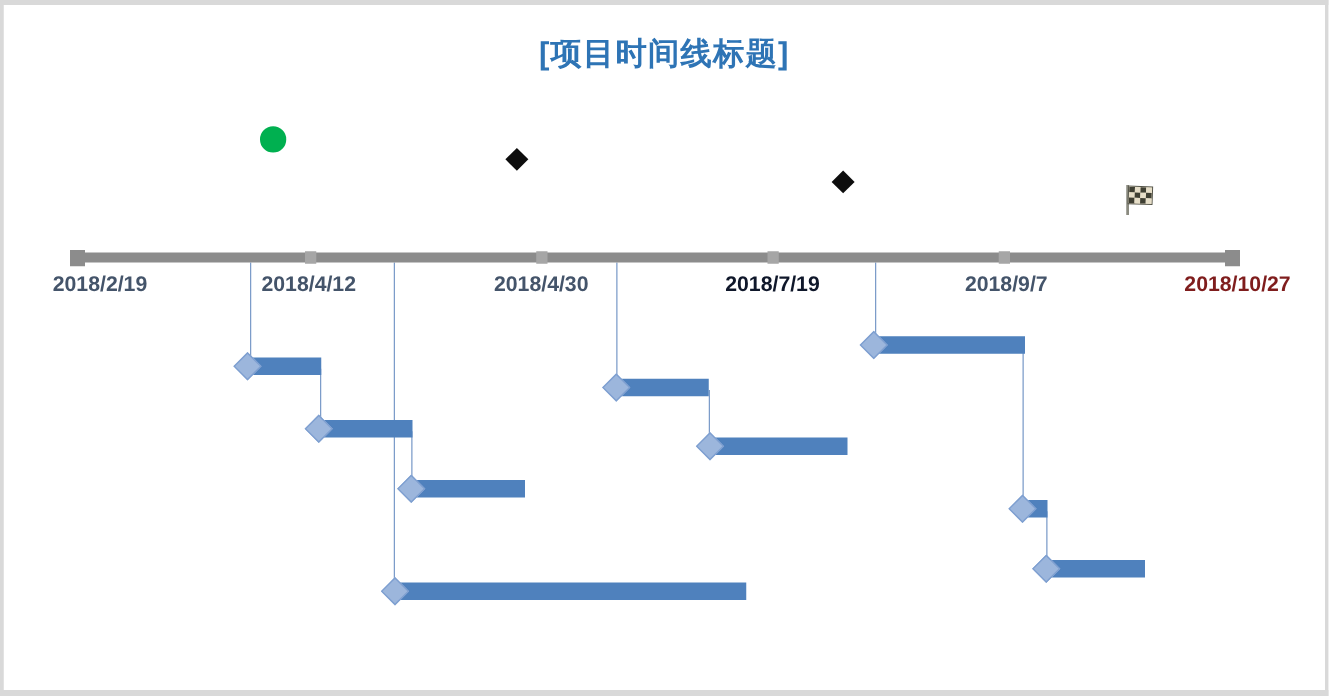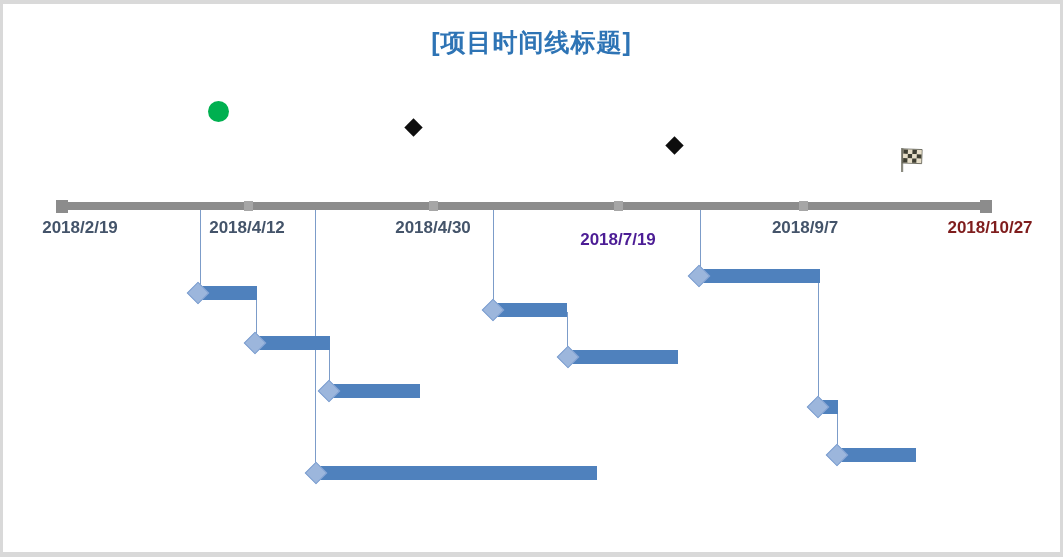--- a/index.html
+++ b/index.html
@@ -39,21 +39,21 @@
       <div class="abs" style="left: 59px; top: 202px; width: 931px; height: 8px; background: rgb(140, 140, 140);"></div>
       <div class="abs" style="left: 244px; top: 201px; width: 9px; height: 10px; background: rgb(166, 166, 166);"></div>
       <div class="abs" style="left: 429px; top: 201px; width: 9px; height: 10px; background: rgb(166, 166, 166);"></div>
       <div class="abs" style="left: 614px; top: 201px; width: 9px; height: 10px; background: rgb(166, 166, 166);"></div>
       <div class="abs" style="left: 799px; top: 201px; width: 9px; height: 10px; background: rgb(166, 166, 166);"></div>
       <div class="abs" style="left: 56px; top: 200px; width: 12px; height: 13px; background: rgb(140, 140, 140);"></div>
       <div class="abs" style="left: 980px; top: 200px; width: 12px; height: 13px; background: rgb(140, 140, 140);"></div>
       <div class="abs date-label" style="left: 80px; top: 218px; color: rgb(68, 84, 106);">2018/2/19</div>
       <div class="abs date-label" style="left: 247px; top: 218px; color: rgb(68, 84, 106);">2018/4/12</div>
       <div class="abs date-label" style="left: 433px; top: 218px; color: rgb(68, 84, 106);">2018/4/30</div>
-      <div class="abs date-label" style="left: 618px; top: 230px; color: #4c1d95;">2018/7/19</div>
+      <div class="abs date-label" style="left: 618px; top: 218px; color: #0f172a;">2018/7/19</div>
       <div class="abs date-label" style="left: 805px; top: 218px; color: rgb(68, 84, 106);">2018/9/7</div>
       <div class="abs date-label" style="left: 990px; top: 218px; color: #7f1d1d;">2018/10/27</div>
       <div class="abs" style="left: 198px; top: 286px; width: 59px; height: 14px; background: rgb(79, 129, 189);"></div>
       <div class="abs" style="left: 190px; top: 285px; width: 14px; height: 14px; background: rgb(156, 182, 220); border: 1px solid rgb(126, 159, 208); transform: rotate(45deg);"></div>
       <div class="abs" style="left: 255px; top: 336px; width: 75px; height: 14px; background: rgb(79, 129, 189);"></div>
       <div class="abs" style="left: 247px; top: 335px; width: 14px; height: 14px; background: rgb(156, 182, 220); border: 1px solid rgb(126, 159, 208); transform: rotate(45deg);"></div>
       <div class="abs" style="left: 329px; top: 384px; width: 91px; height: 14px; background: rgb(79, 129, 189);"></div>
       <div class="abs" style="left: 321px; top: 383px; width: 14px; height: 14px; background: rgb(156, 182, 220); border: 1px solid rgb(126, 159, 208); transform: rotate(45deg);"></div>
       <div class="abs" style="left: 316px; top: 466px; width: 281px; height: 14px; background: rgb(79, 129, 189);"></div>
       <div class="abs" style="left: 308px; top: 465px; width: 14px; height: 14px; background: rgb(156, 182, 220); border: 1px solid rgb(126, 159, 208); transform: rotate(45deg);"></div>

